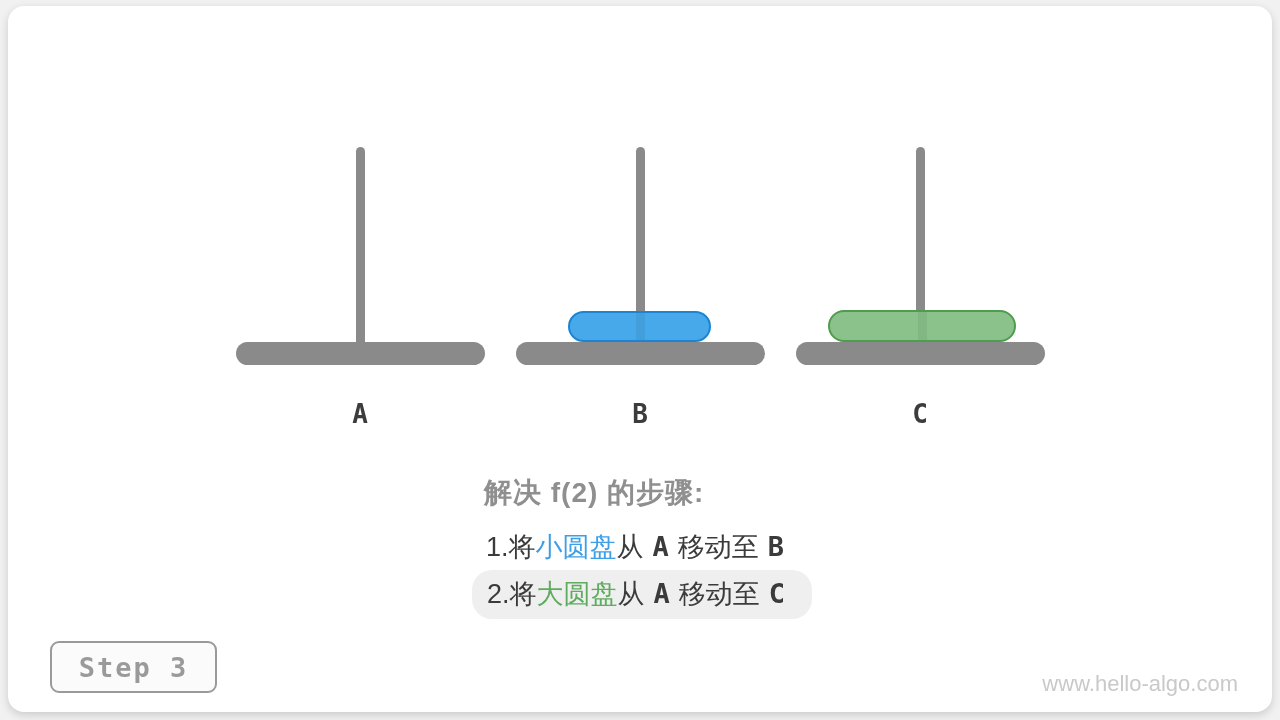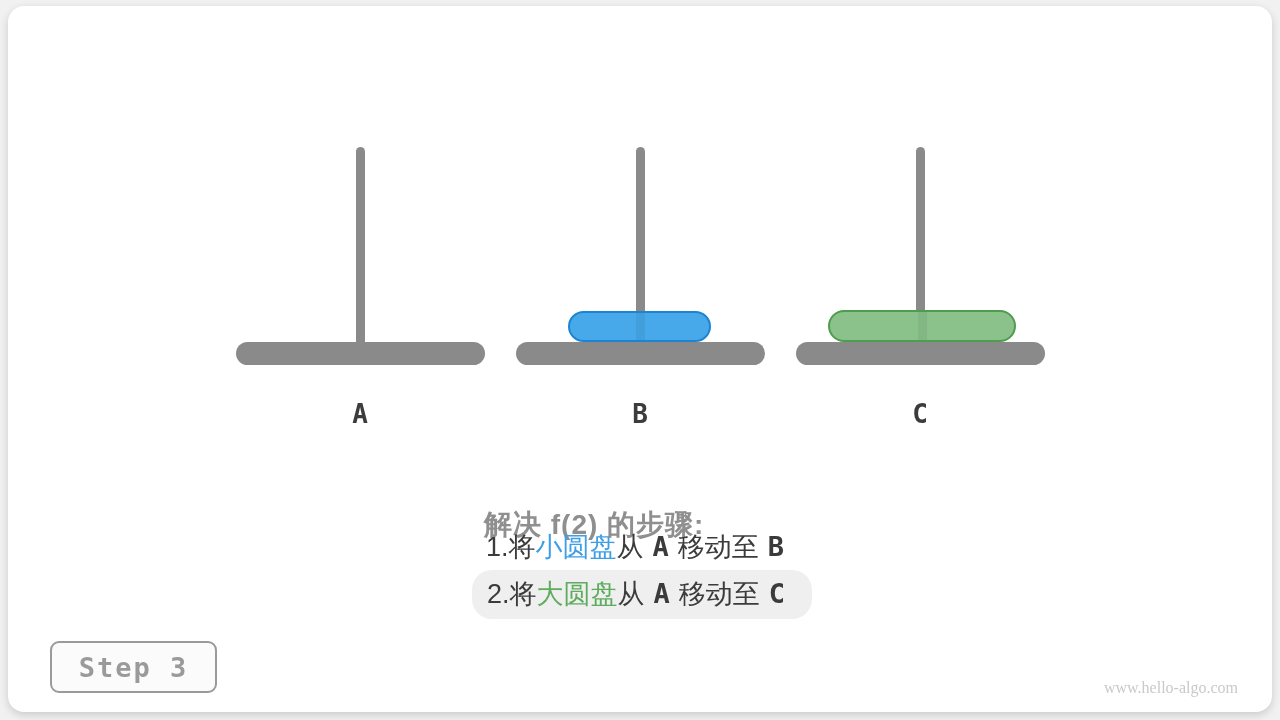--- a/index.html
+++ b/index.html
@@ -90,21 +90,20 @@
 
   
   .steps-heading {
     position: absolute;
     left: 484px; top: 474px;
     font-size: 28px;
     font-weight: bold;
     color: #8F8F8F;
     letter-spacing: 1px;
     white-space: nowrap;
-    margin-top: 32px;
   }
   .step-line {
     position: absolute;
     font-size: 27px;
     color: #3B3B3B;
     white-space: nowrap;
     text-align: center;
   }
   .step-line.one { left: 486px; top: 529px; }
   .step-highlight {
@@ -139,22 +138,22 @@
     font-weight: bold;
     font-size: 27px;
     letter-spacing: 2px;
     color: #9A9A9A;
   }
 
   
   .watermark {
     position: absolute;
     right: 42px; bottom: 23px;
-    font-family: Liberation Serif, serif;
-    font-size: 16px;
+    font-family: Liberation Sans, sans-serif;
+    font-size: 22px;
     color: #C9C9C9;
   }
 </style>
 </head>
 <body>
 
 <div class="stage">
   <div class="card"></div>
 
   <div>

